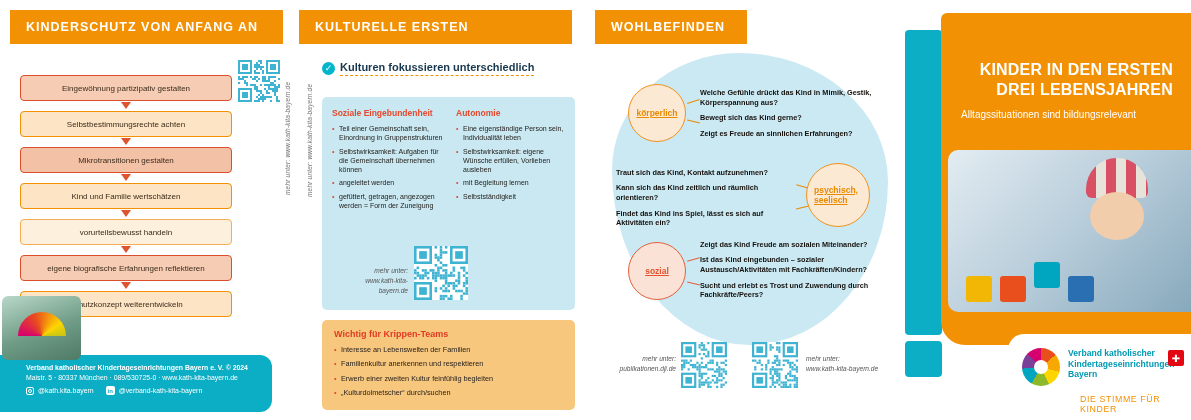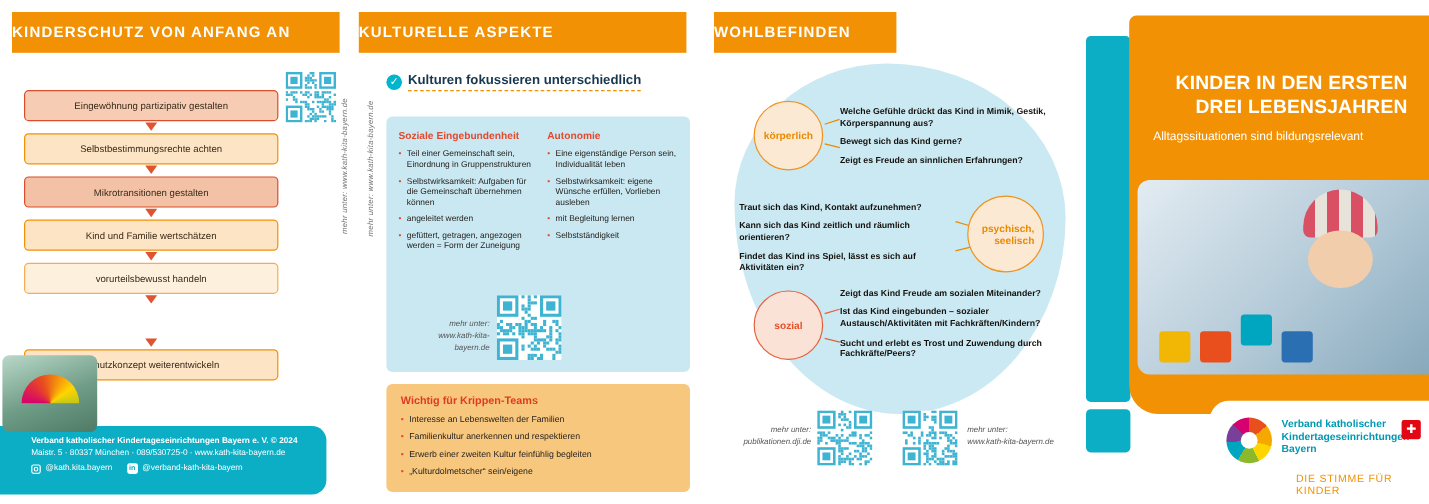--- a/index.html
+++ b/index.html
@@ -1,21 +1,21 @@
 <!DOCTYPE html>
 <html><head>
 <meta charset="utf-8">
 <style>
   html,body{margin:0;padding:0;background:#fff;}
   .sheet{position:relative;width:1191px;height:420px;background:#fff;overflow:hidden;
          font-family:"Liberation Sans",sans-serif;-webkit-font-smoothing:antialiased;}
 
   
   .bar{position:absolute;top:10px;height:34px;background:#F29104;color:#fff;font-weight:bold;
-       font-size:12.5px;letter-spacing:1px;line-height:34px;box-sizing:border-box;}
+       font-size:12.5px;letter-spacing:1px;line-height:34px;padding-left:16px;box-sizing:border-box;}
   .bar1{left:10px;width:273px;}
   .bar2{left:299px;width:273px;}
   .bar3{left:595px;width:152px;}
 
   
   .fbox{position:absolute;left:20px;width:212px;height:26px;border-radius:4px;display:flex;
         align-items:center;justify-content:center;text-align:center;font-size:8px;color:#3b2b1b;
         border:1.2px solid #F29104;box-sizing:border-box;background:#FCE4C4;}
   .b1{top:75px;background:#F6CDB4;border-color:#DA4E2B;}
   .b2{top:111px;}
@@ -78,21 +78,21 @@
   .bullets li::before{content:"•";position:absolute;left:0;color:#E5482C;}
   .teamsbox{position:absolute;left:322px;top:320px;width:253px;height:90px;background:#F8C77E;
             border-radius:5px;box-sizing:border-box;padding:9px 12px;}
   .teamsh{font-size:9px;font-weight:bold;color:#E03A21;margin-bottom:6px;}
   .teams-list li{font-size:7.3px;margin-bottom:5px;}
 
   
   .blob{position:absolute;left:612px;top:53px;width:276px;height:292px;background:#CBE9F3;
         border-radius:46% 54% 50% 50% / 40% 44% 56% 60%;}
   .circle{position:absolute;border-radius:50%;display:flex;align-items:center;justify-content:center;
-          text-align:right;font-weight:bold;box-sizing:border-box;line-height:1.2;}
+          text-align:left;font-weight:bold;box-sizing:border-box;line-height:1.2;text-decoration:underline;}
   .c1{left:628px;top:84px;width:58px;height:58px;border:1.5px solid #F0921E;background:#FBE9D4;color:#E98A00;font-size:8.5px;}
   .c2{left:806px;top:163px;width:64px;height:64px;border:1.5px solid #F0921E;background:#FBE9D4;color:#E98A00;font-size:8.5px;}
   .c2 span{display:inline-block;width:48px;}
   .c3{left:628px;top:242px;width:58px;height:58px;border:1.5px solid #E4603B;background:#FAE3D6;color:#E4512C;font-size:8.5px;}
   .qgroup{position:absolute;}
   .g1{left:700px;top:88px;width:182px;}
   .g2{left:616px;top:168px;width:184px;}
   .g3{left:700px;top:240px;width:184px;}
   .q{font-size:7.3px;font-weight:bold;color:#15110d;line-height:1.35;margin-bottom:5.5px;}
   .cl{position:absolute;width:13px;height:1.4px;background:#E98A00;}
@@ -277,39 +277,40 @@
   <div class="fbox b1">Eingewöhnung partizipativ gestalten</div>
   <div class="farrow a1"></div>
   <div class="fbox b2">Selbstbestimmungsrechte achten</div>
   <div class="farrow a2"></div>
   <div class="fbox b3">Mikrotransitionen gestalten</div>
   <div class="farrow a3"></div>
   <div class="fbox b4">Kind und Familie wertschätzen</div>
   <div class="farrow a4"></div>
   <div class="fbox b5">vorurteilsbewusst handeln</div>
   <div class="farrow a5"></div>
+  <div class="fbox b6">eigene biografische Erfahrungen reflektieren</div>
   <div class="farrow a6"></div>
   <div class="fbox b7">Schutzkonzept weiterentwickeln</div>
 
   <div class="photo-umbrella">
     <div class="rainbow"></div>
   </div>
 
   <div class="footer1">
     <div class="fl1">Verband katholischer Kindertageseinrichtungen Bayern e. V. © 2024</div>
     <div class="fl2">Maistr. 5 · 80337 München · 089/530725-0 · www.kath-kita-bayern.de</div>
     <div class="frow">
       <span class="ig"></span>
       <span class="fh">@kath.kita.bayern</span>
       <span class="li"></span>
       <span class="fh">@verband-kath-kita-bayern</span>
     </div>
   </div>
 
-  <div class="bar bar2">KULTURELLE ASPEKTE</div>
+  <div class="bar bar2">KULTURELLE ERSTEN</div>
   <div class="vtext vt2">mehr unter: www.kath-kita-bayern.de</div>
 
   <div class="title2">
     <span class="check"></span>
     <span class="title2-text">Kulturen fokussieren unterschiedlich</span>
   </div>
 
   <div class="bluebox"></div>
 
   <div class="col colA">
@@ -464,21 +465,21 @@
         </g>
       </svg>
     </div>
 
   <div class="teamsbox">
     <div class="teamsh">Wichtig für Krippen-Teams</div>
     <ul class="bullets teams-list">
       <li>Interesse an Lebenswelten der Familien</li>
       <li>Familienkultur anerkennen und respektieren</li>
       <li>Erwerb einer zweiten Kultur feinfühlig begleiten</li>
-      <li>„Kulturdolmetscher“ sein/eigene</li>
+      <li>„Kulturdolmetscher“ durch/suchen</li>
     </ul>
   </div>
 
   <div class="bar bar3">WOHLBEFINDEN</div>
   <div class="blob"></div>
 
   <div class="circle c1">
     <span>körperlich</span>
   </div>
   <div class="cl l1a"></div>

